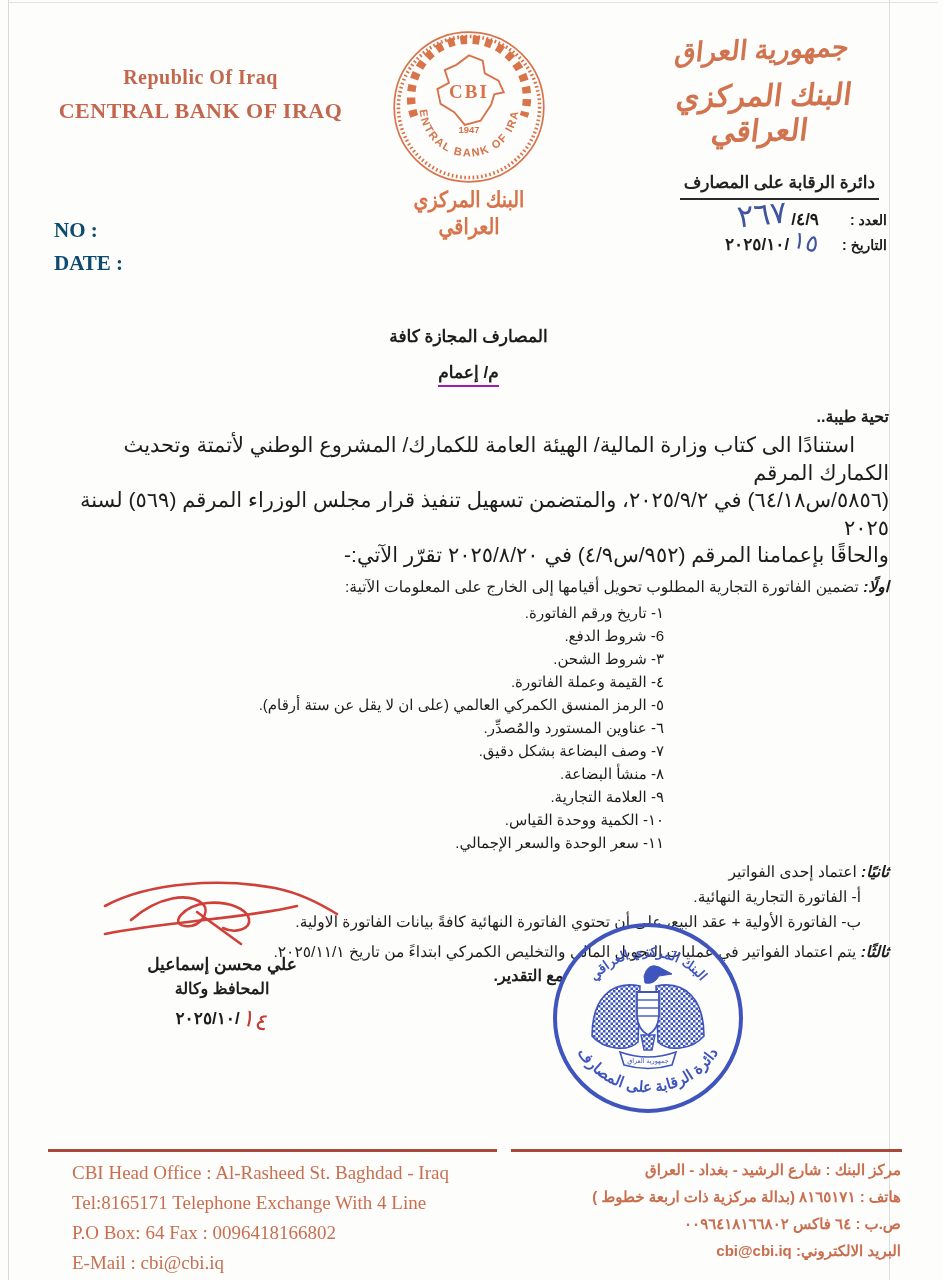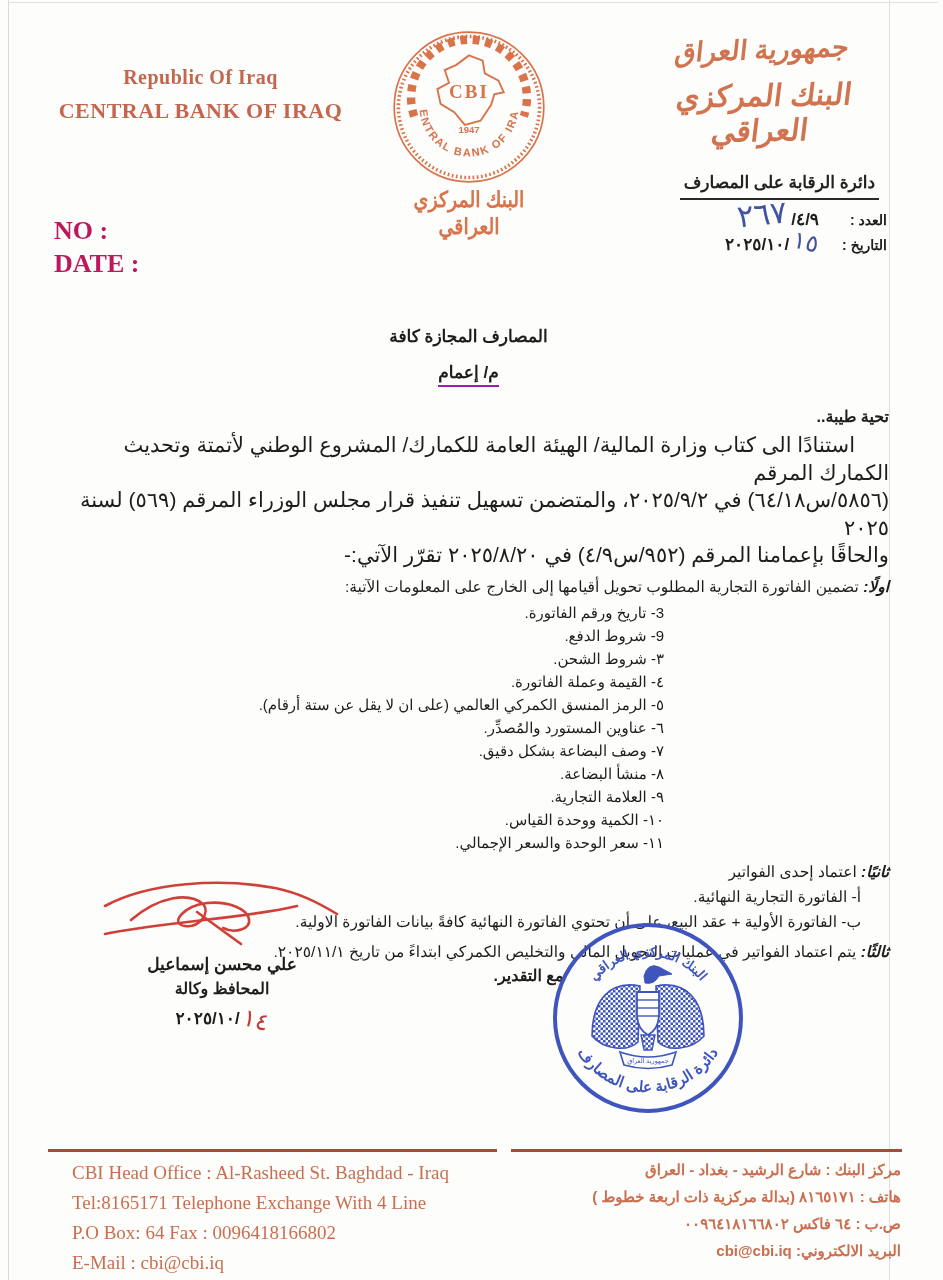--- a/index.html
+++ b/index.html
@@ -29,21 +29,21 @@
   
   .meta{position:absolute;right:56px;top:202px;width:300px;direction:rtl;}
   .meta-row{display:flex;align-items:baseline;gap:6px;margin-bottom:2px;}
   .meta-label{font-size:14px;font-weight:bold;min-width:62px;}
   .meta-value{direction:ltr;display:inline-flex;align-items:baseline;gap:4px;}
   .printed{font-size:17px;font-weight:bold;}
   .hand-blue-big{color:#41549f;font-size:31px;line-height:26px;transform:rotate(-6deg);letter-spacing:3px;}
   .hand-blue{color:#41549f;font-size:24px;line-height:20px;transform:rotate(14deg);display:inline-block;}
 
   .nodate{position:absolute;left:54px;top:214px;font-family:"Liberation Serif",serif;
-          font-weight:bold;font-size:26px;color:#be185d;line-height:33px;}
+          font-weight:bold;font-size:21px;color:#0c4a6e;line-height:33px;}
 
   
   .letter{position:absolute;top:282px;right:54px;left:48px;direction:rtl;margin-top:44px;}
   .addressee{text-align:center;font-weight:bold;font-size:17px;}
   .subject-wrap{text-align:center;margin-top:15px;}
   .subject{display:inline-block;font-weight:bold;font-size:17px;border-bottom:2px solid #a21caf;padding-bottom:2px;}
   .greeting{font-weight:bold;font-size:16px;margin-top:20px;}
   .para{font-size:21px;line-height:27.5px;margin-top:5px;text-align:right;}
   .para .ln1{text-indent:34px;}
   .sec{font-size:15.5px;line-height:24px;margin-top:6px;}
@@ -143,22 +143,22 @@
       <div class="ln1">استنادًا الى كتاب وزارة المالية/ الهيئة العامة للكمارك/ المشروع الوطني لأتمتة وتحديث الكمارك المرقم</div>
       <div>‭(٦٤/١٨س/٥٨٥٦)‬ في ٢٠٢٥/٩/٢، والمتضمن تسهيل تنفيذ قرار مجلس الوزراء المرقم (٥٦٩) لسنة ٢٠٢٥</div>
       <div>والحاقًا بإعمامنا المرقم ‭(٤/٩س/٩٥٢)‬ في ٢٠٢٥/٨/٢٠ تقرّر الآتي:-</div>
     </div>
 
     <div class="sec">
       <b>اولًا:</b>
       <span>تضمين الفاتورة التجارية المطلوب تحويل أقيامها إلى الخارج على المعلومات الآتية:</span>
     </div>
     <div class="list">
-      <div>3- تاريخ ورقم الفاتورة.</div>
-      <div>9- شروط الدفع.</div>
+      <div>١- تاريخ ورقم الفاتورة.</div>
+      <div>6- شروط الدفع.</div>
       <div>٣- شروط الشحن.</div>
       <div>٤- القيمة وعملة الفاتورة.</div>
       <div>٥- الرمز المنسق الكمركي العالمي (على ان لا يقل عن ستة أرقام).</div>
       <div>٦- عناوين المستورد والمُصدِّر.</div>
       <div>٧- وصف البضاعة بشكل دقيق.</div>
       <div>٨- منشأ البضاعة.</div>
       <div>٩- العلامة التجارية.</div>
       <div>١٠- الكمية ووحدة القياس.</div>
       <div>١١- سعر الوحدة والسعر الإجمالي.</div>
     </div>

